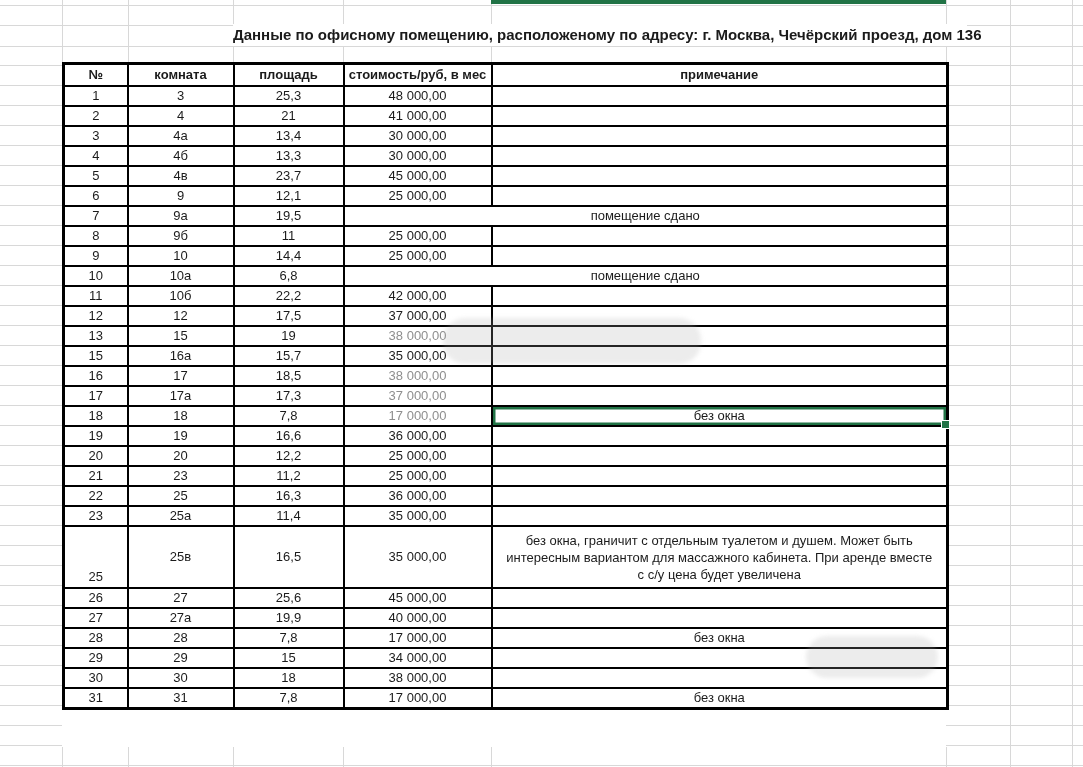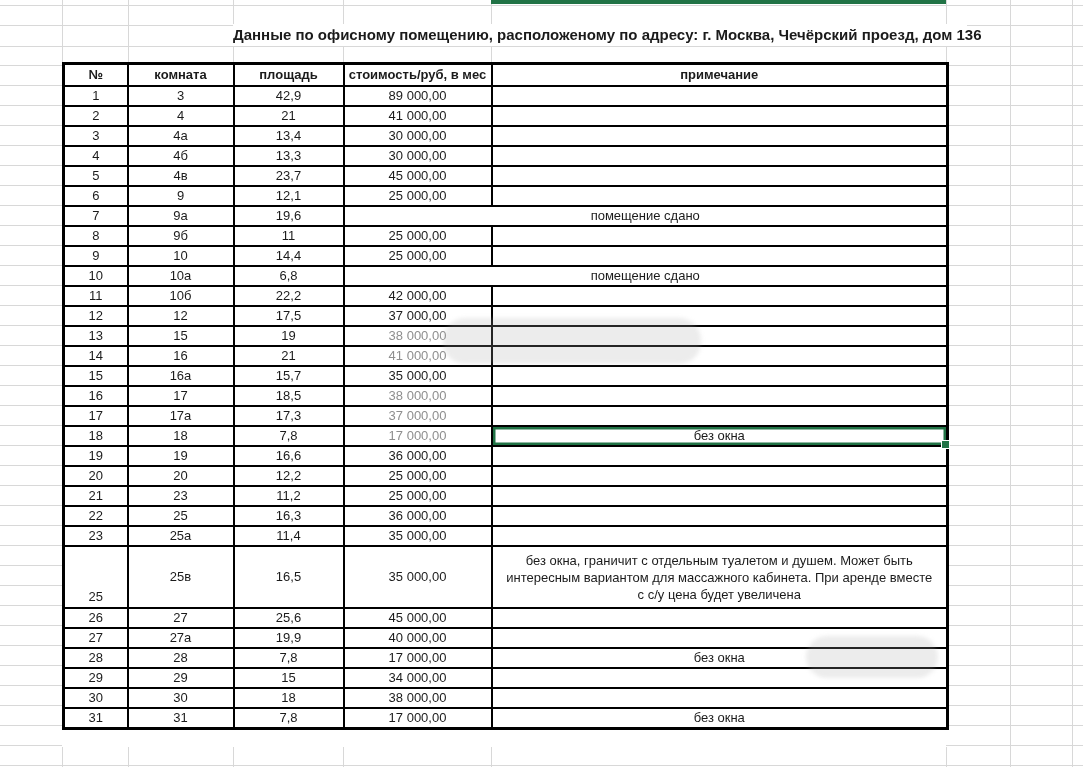--- a/index.html
+++ b/index.html
@@ -137,22 +137,22 @@
           <th>комната</th>
           <th>площадь</th>
           <th>стоимость/руб, в мес</th>
           <th>примечание</th>
         </tr>
     </thead>
     <tbody id="tbody">
         <tr>
           <td>1</td>
           <td>3</td>
-          <td>42,9</td>
-          <td>89 000,00</td>
+          <td>25,3</td>
+          <td>48 000,00</td>
           <td></td>
         </tr>
         <tr>
           <td>2</td>
           <td>4</td>
           <td>21</td>
           <td>41 000,00</td>
           <td></td>
         </tr>
         <tr>
@@ -179,21 +179,21 @@
         <tr>
           <td>6</td>
           <td>9</td>
           <td>12,1</td>
           <td>25 000,00</td>
           <td></td>
         </tr>
         <tr>
           <td>7</td>
           <td>9а</td>
-          <td>19,6</td>
+          <td>19,5</td>
           <td colspan="2">помещение сдано</td>
         </tr>
         <tr>
           <td>8</td>
           <td>9б</td>
           <td>11</td>
           <td>25 000,00</td>
           <td></td>
         </tr>
         <tr>
@@ -221,27 +221,20 @@
           <td>12</td>
           <td>17,5</td>
           <td>37 000,00</td>
           <td></td>
         </tr>
         <tr>
           <td>13</td>
           <td>15</td>
           <td>19</td>
           <td class="dim">38 000,00</td>
-          <td></td>
-        </tr>
-        <tr>
-          <td>14</td>
-          <td>16</td>
-          <td>21</td>
-          <td class="dim">41 000,00</td>
           <td></td>
         </tr>
         <tr>
           <td>15</td>
           <td>16а</td>
           <td>15,7</td>
           <td>35 000,00</td>
           <td></td>
         </tr>
         <tr>

